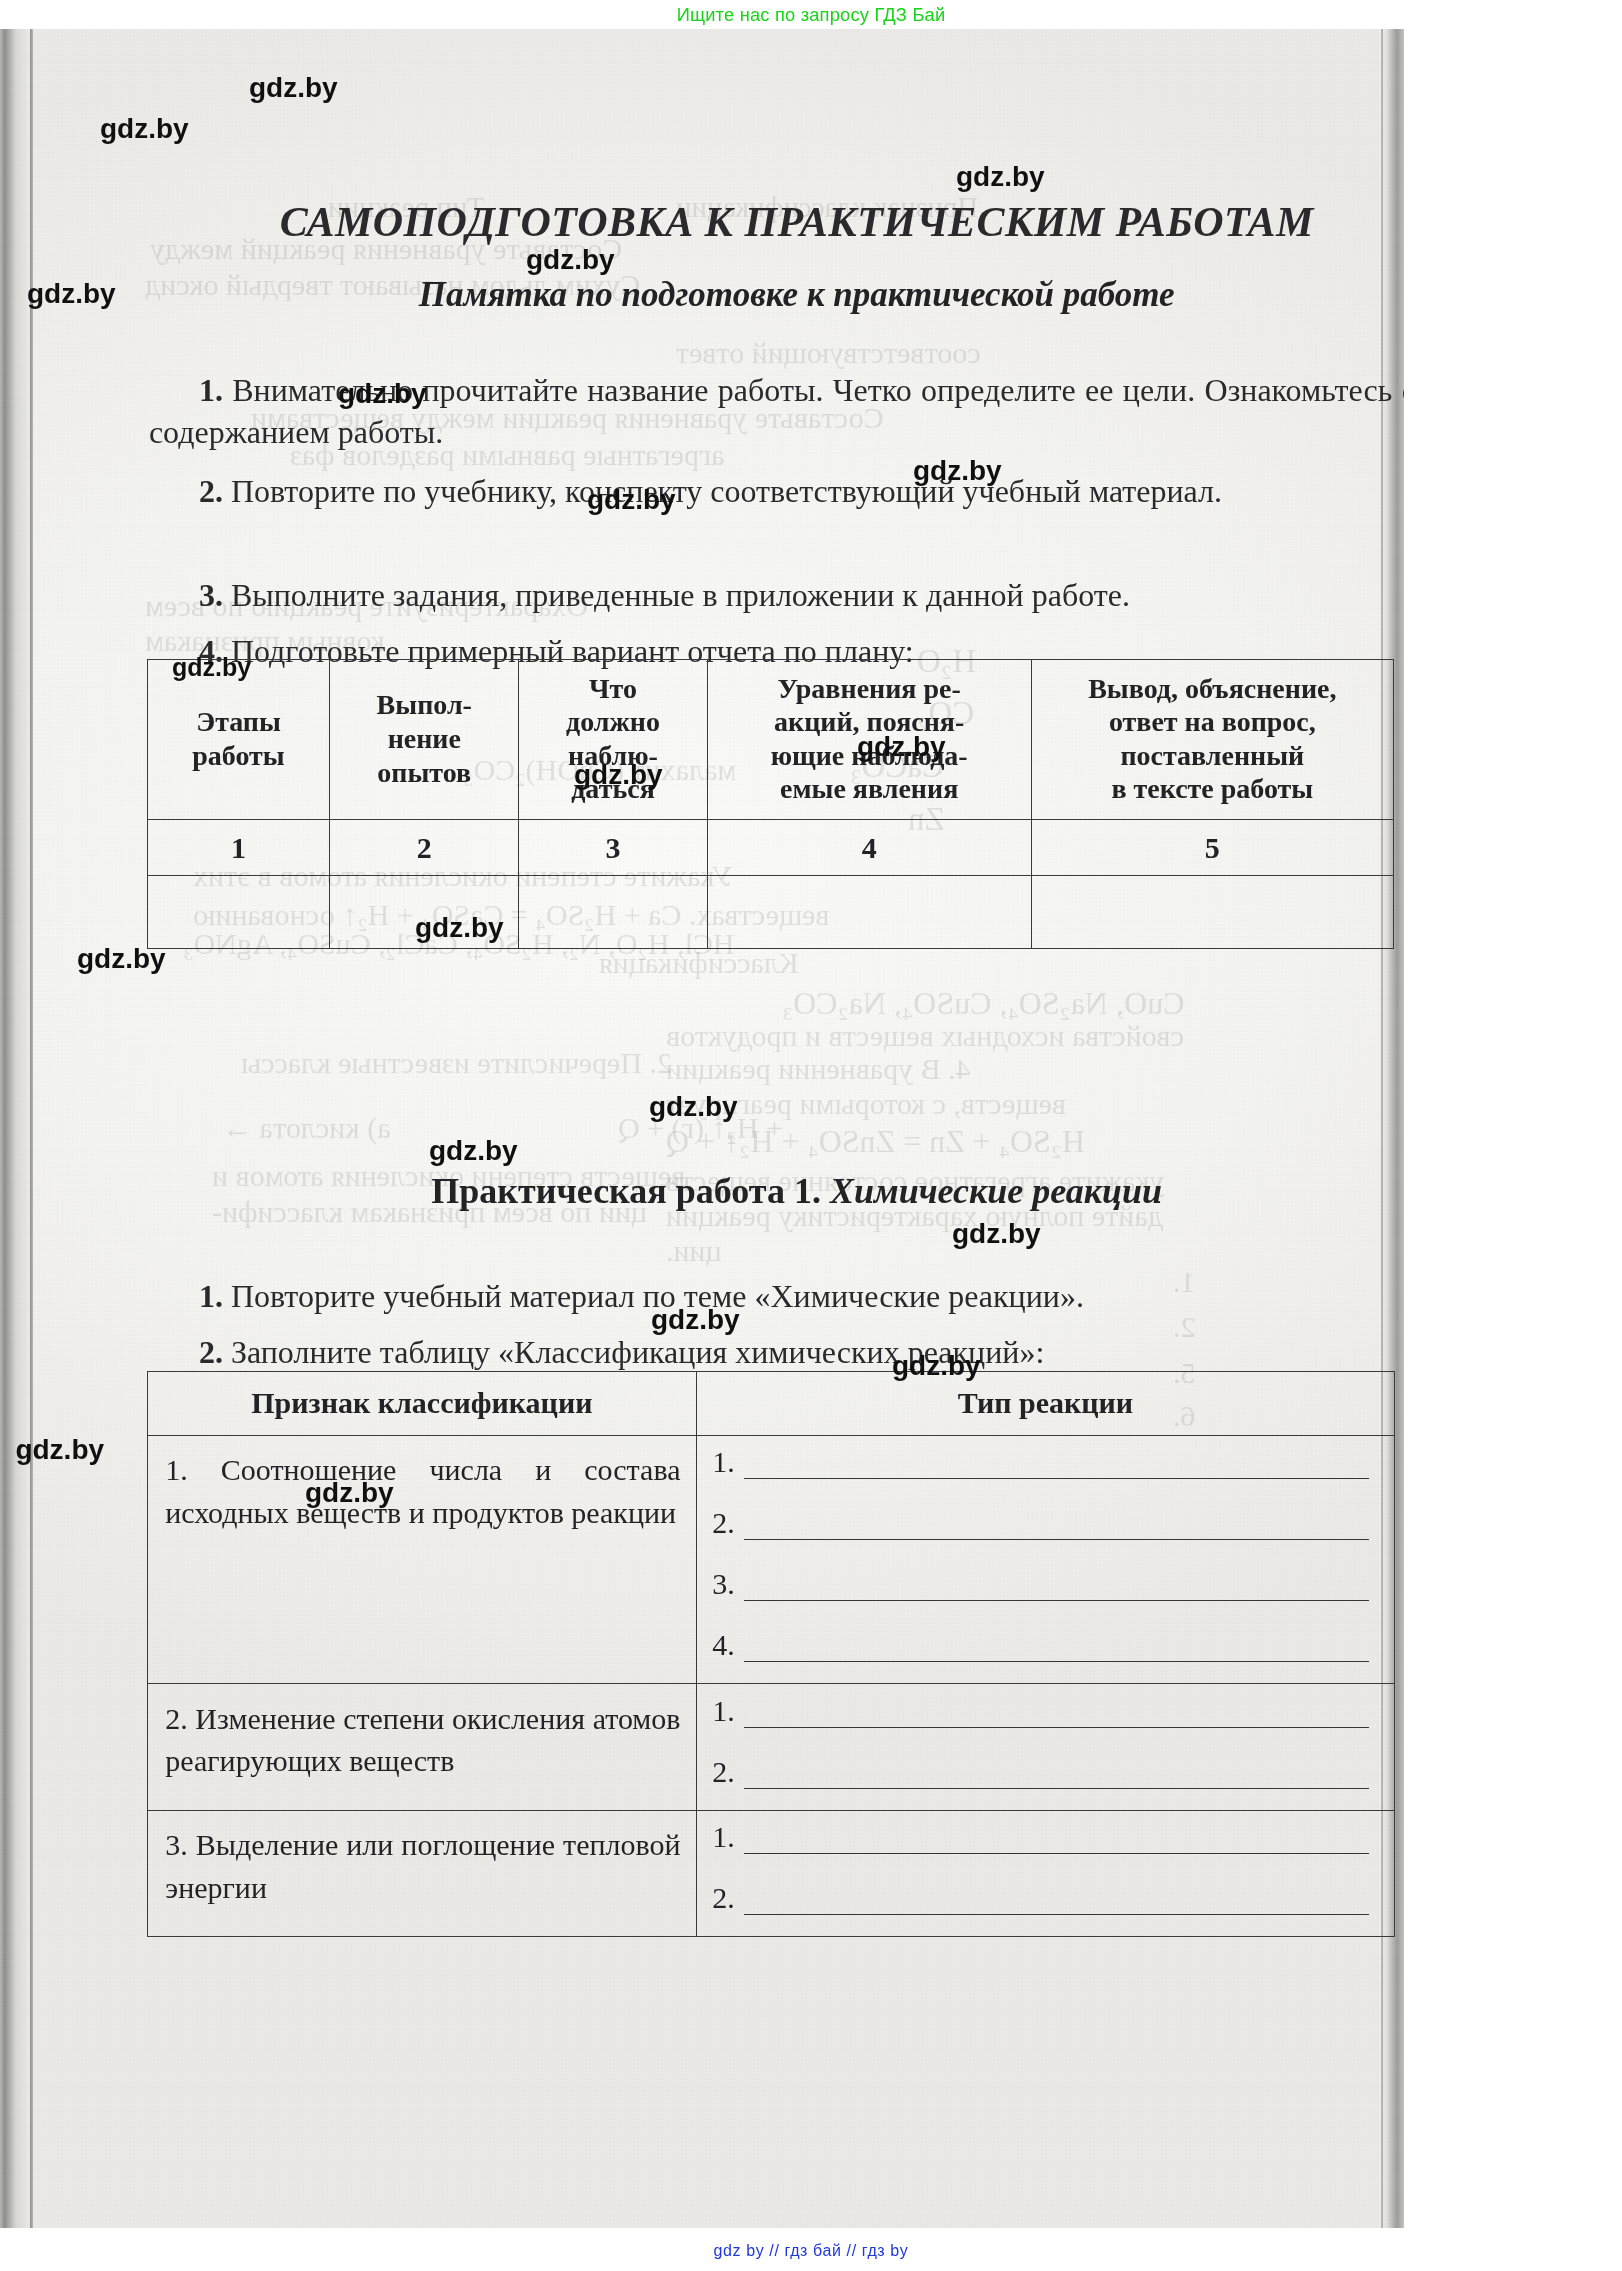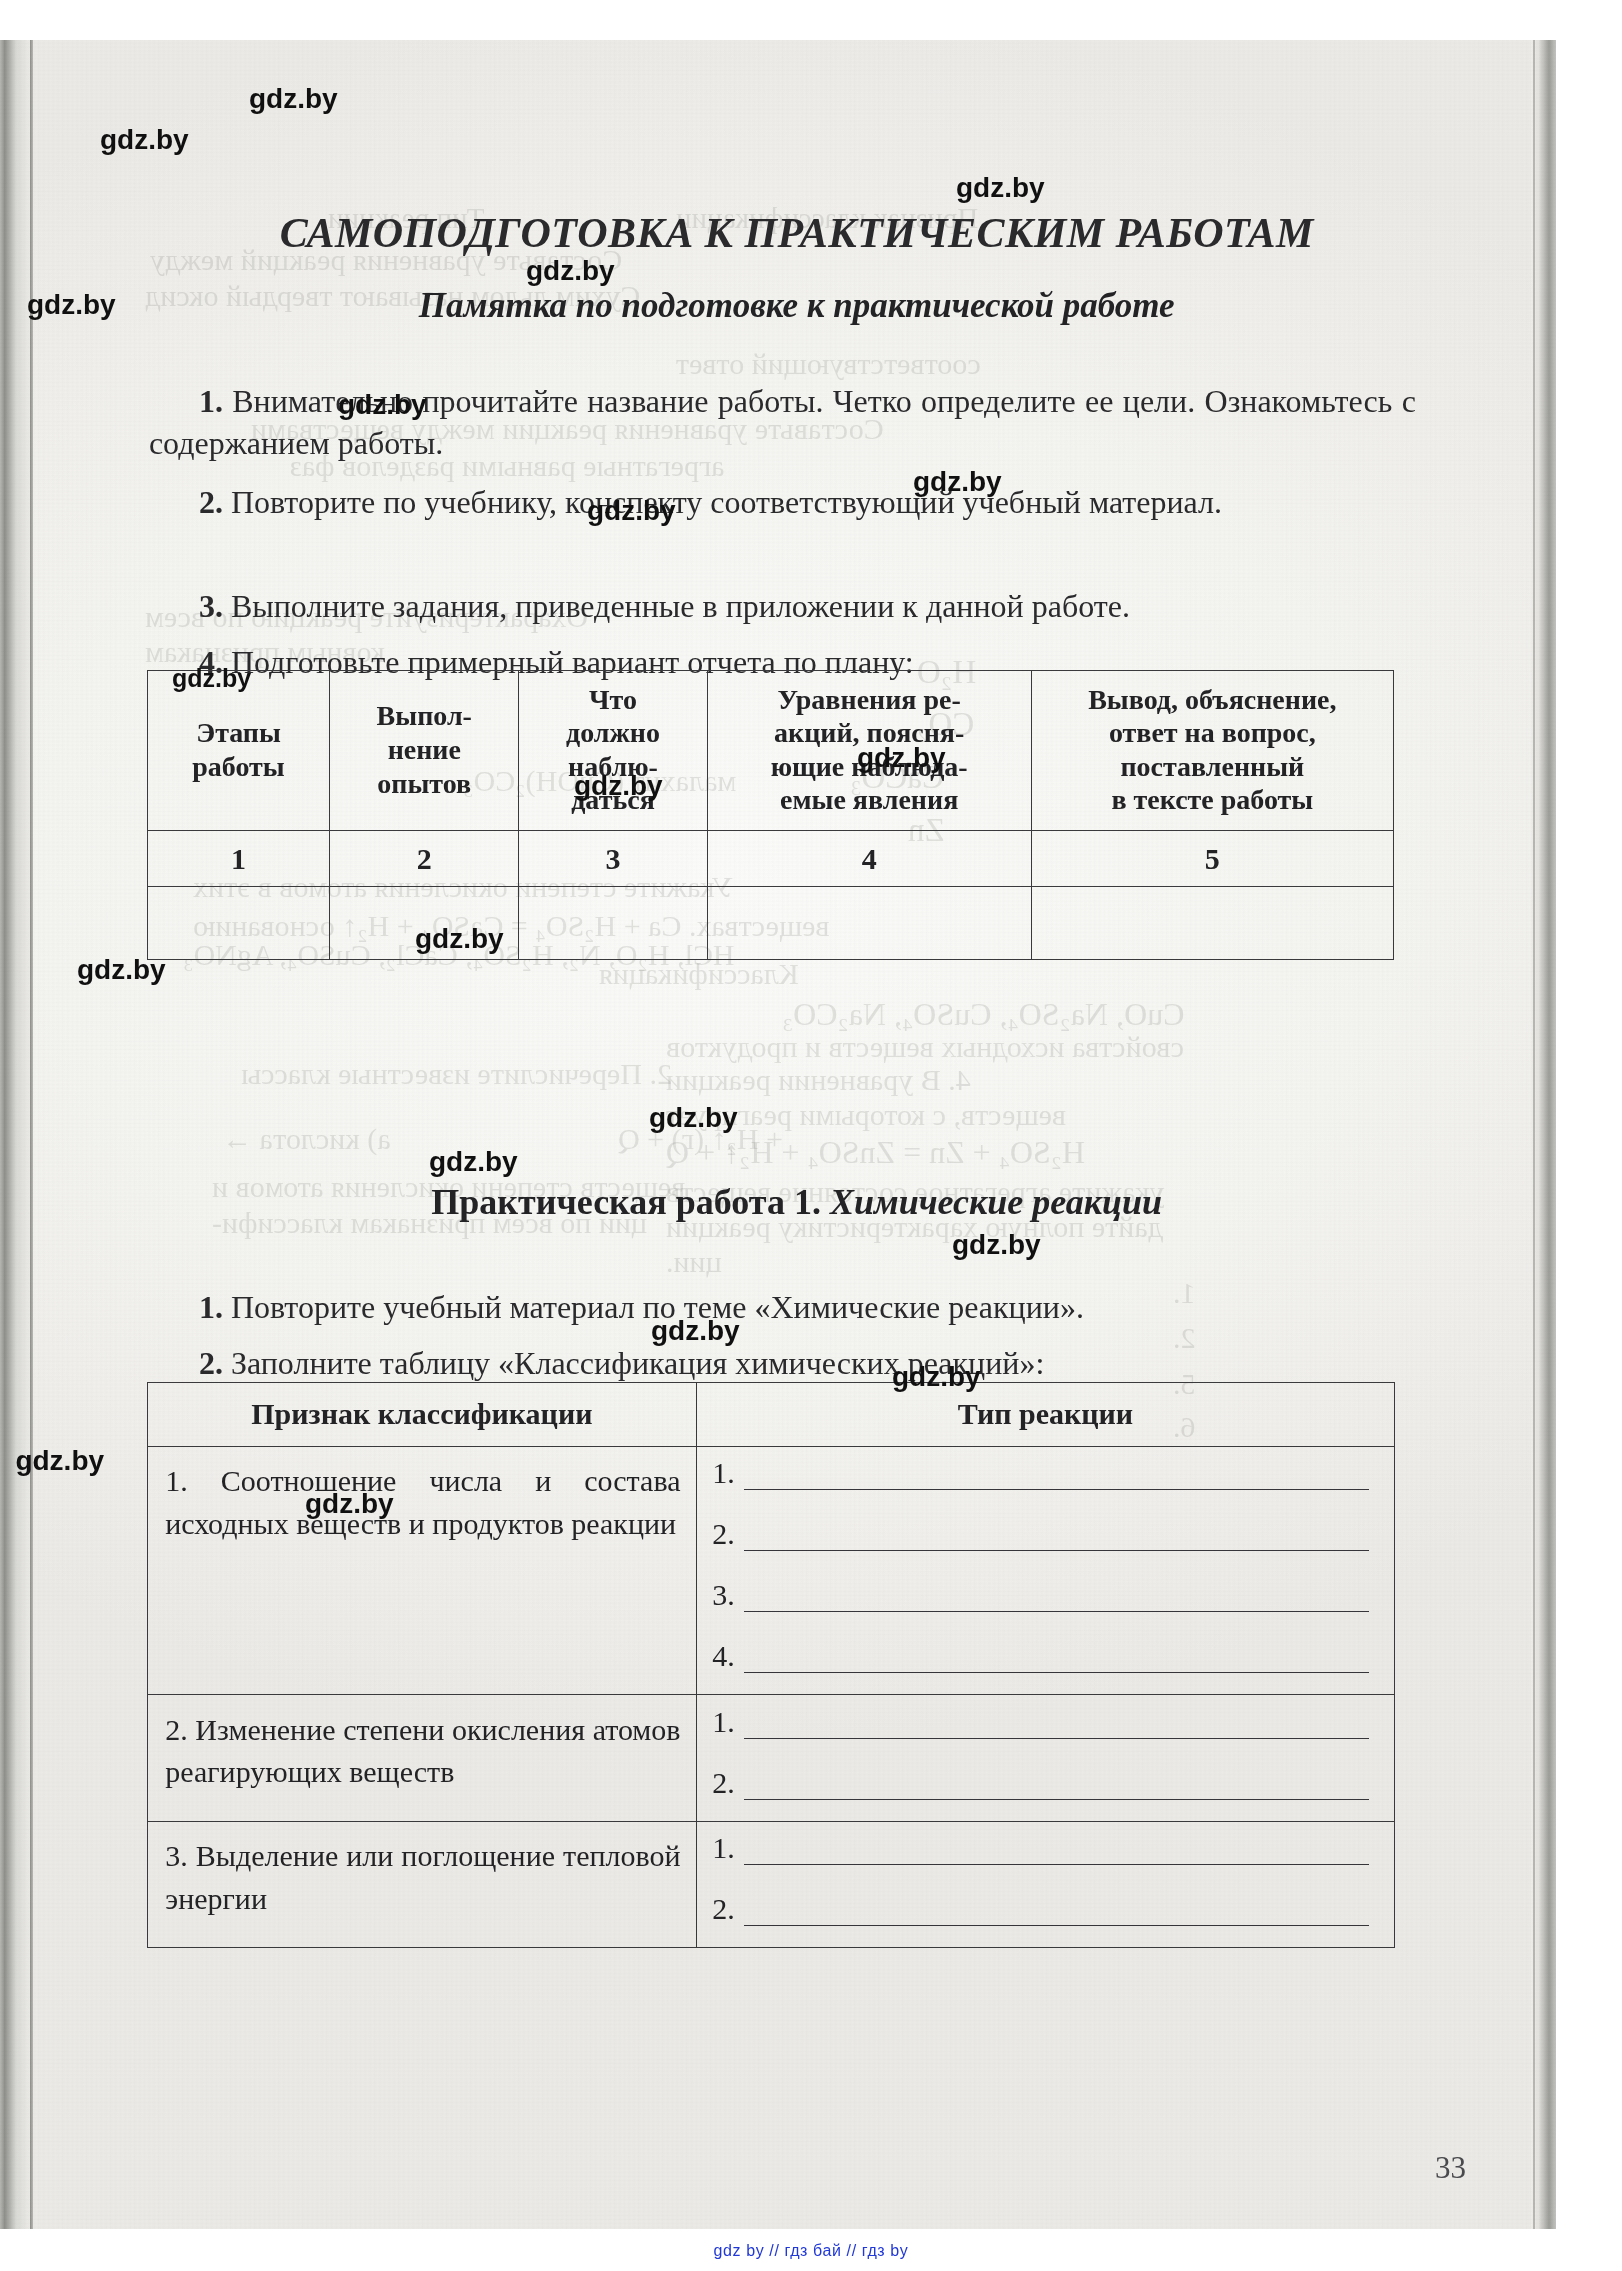--- a/index.html
+++ b/index.html
@@ -50,22 +50,22 @@
     color: #2038d8;
     font-family: "Liberation Sans", "DejaVu Sans", sans-serif;
     font-size: 16px;
     letter-spacing: 0.6px;
     white-space: nowrap;
   }
 
   
   .scan {
     position: absolute;
-    left: 0; top: 40px;
-    width: 1556px;
+    left: 0; top: 29px;
+    width: 1404px;
     height: 2199px;
     background:
       radial-gradient(ellipse 1159px 869px at 46% 38%, #fbfbf9 0%, #f4f4f1 58%, #eceae6 100%);
     overflow: hidden;
   }
   
   .gutter-left {
     position: absolute; left: 0; top: 0; width: 33px; height: 100%;
     background: linear-gradient(to right, #b9b9b5 0%, #8f8f8b 14%, #d8d8d4 48%, #f0efec 100%);
   }
@@ -256,20 +256,23 @@
     white-space: nowrap;
     pointer-events: none;
     user-select: none;
   }
 </style>
 </head>
 <body>
 
 <div id="page">
 
+  <div class="promo-bar">
+    <span class="promo-text">Ищите нас по запросу ГДЗ Бай</span>
+  </div>
 
   <div class="scan">
     <div class="gutter-left"></div>
     <div class="gutter-left-edge"></div>
     <div class="gutter-right"></div>
     <div class="gutter-right-edge"></div>
 
     <div id="ghost-layer">
         <div class="ghost" style="left: 328px; top: 162px; font-size: 29px;">Тип реакции</div>
         <div class="ghost" style="left: 676px; top: 162px; font-size: 29px;">Признак классификации</div>

